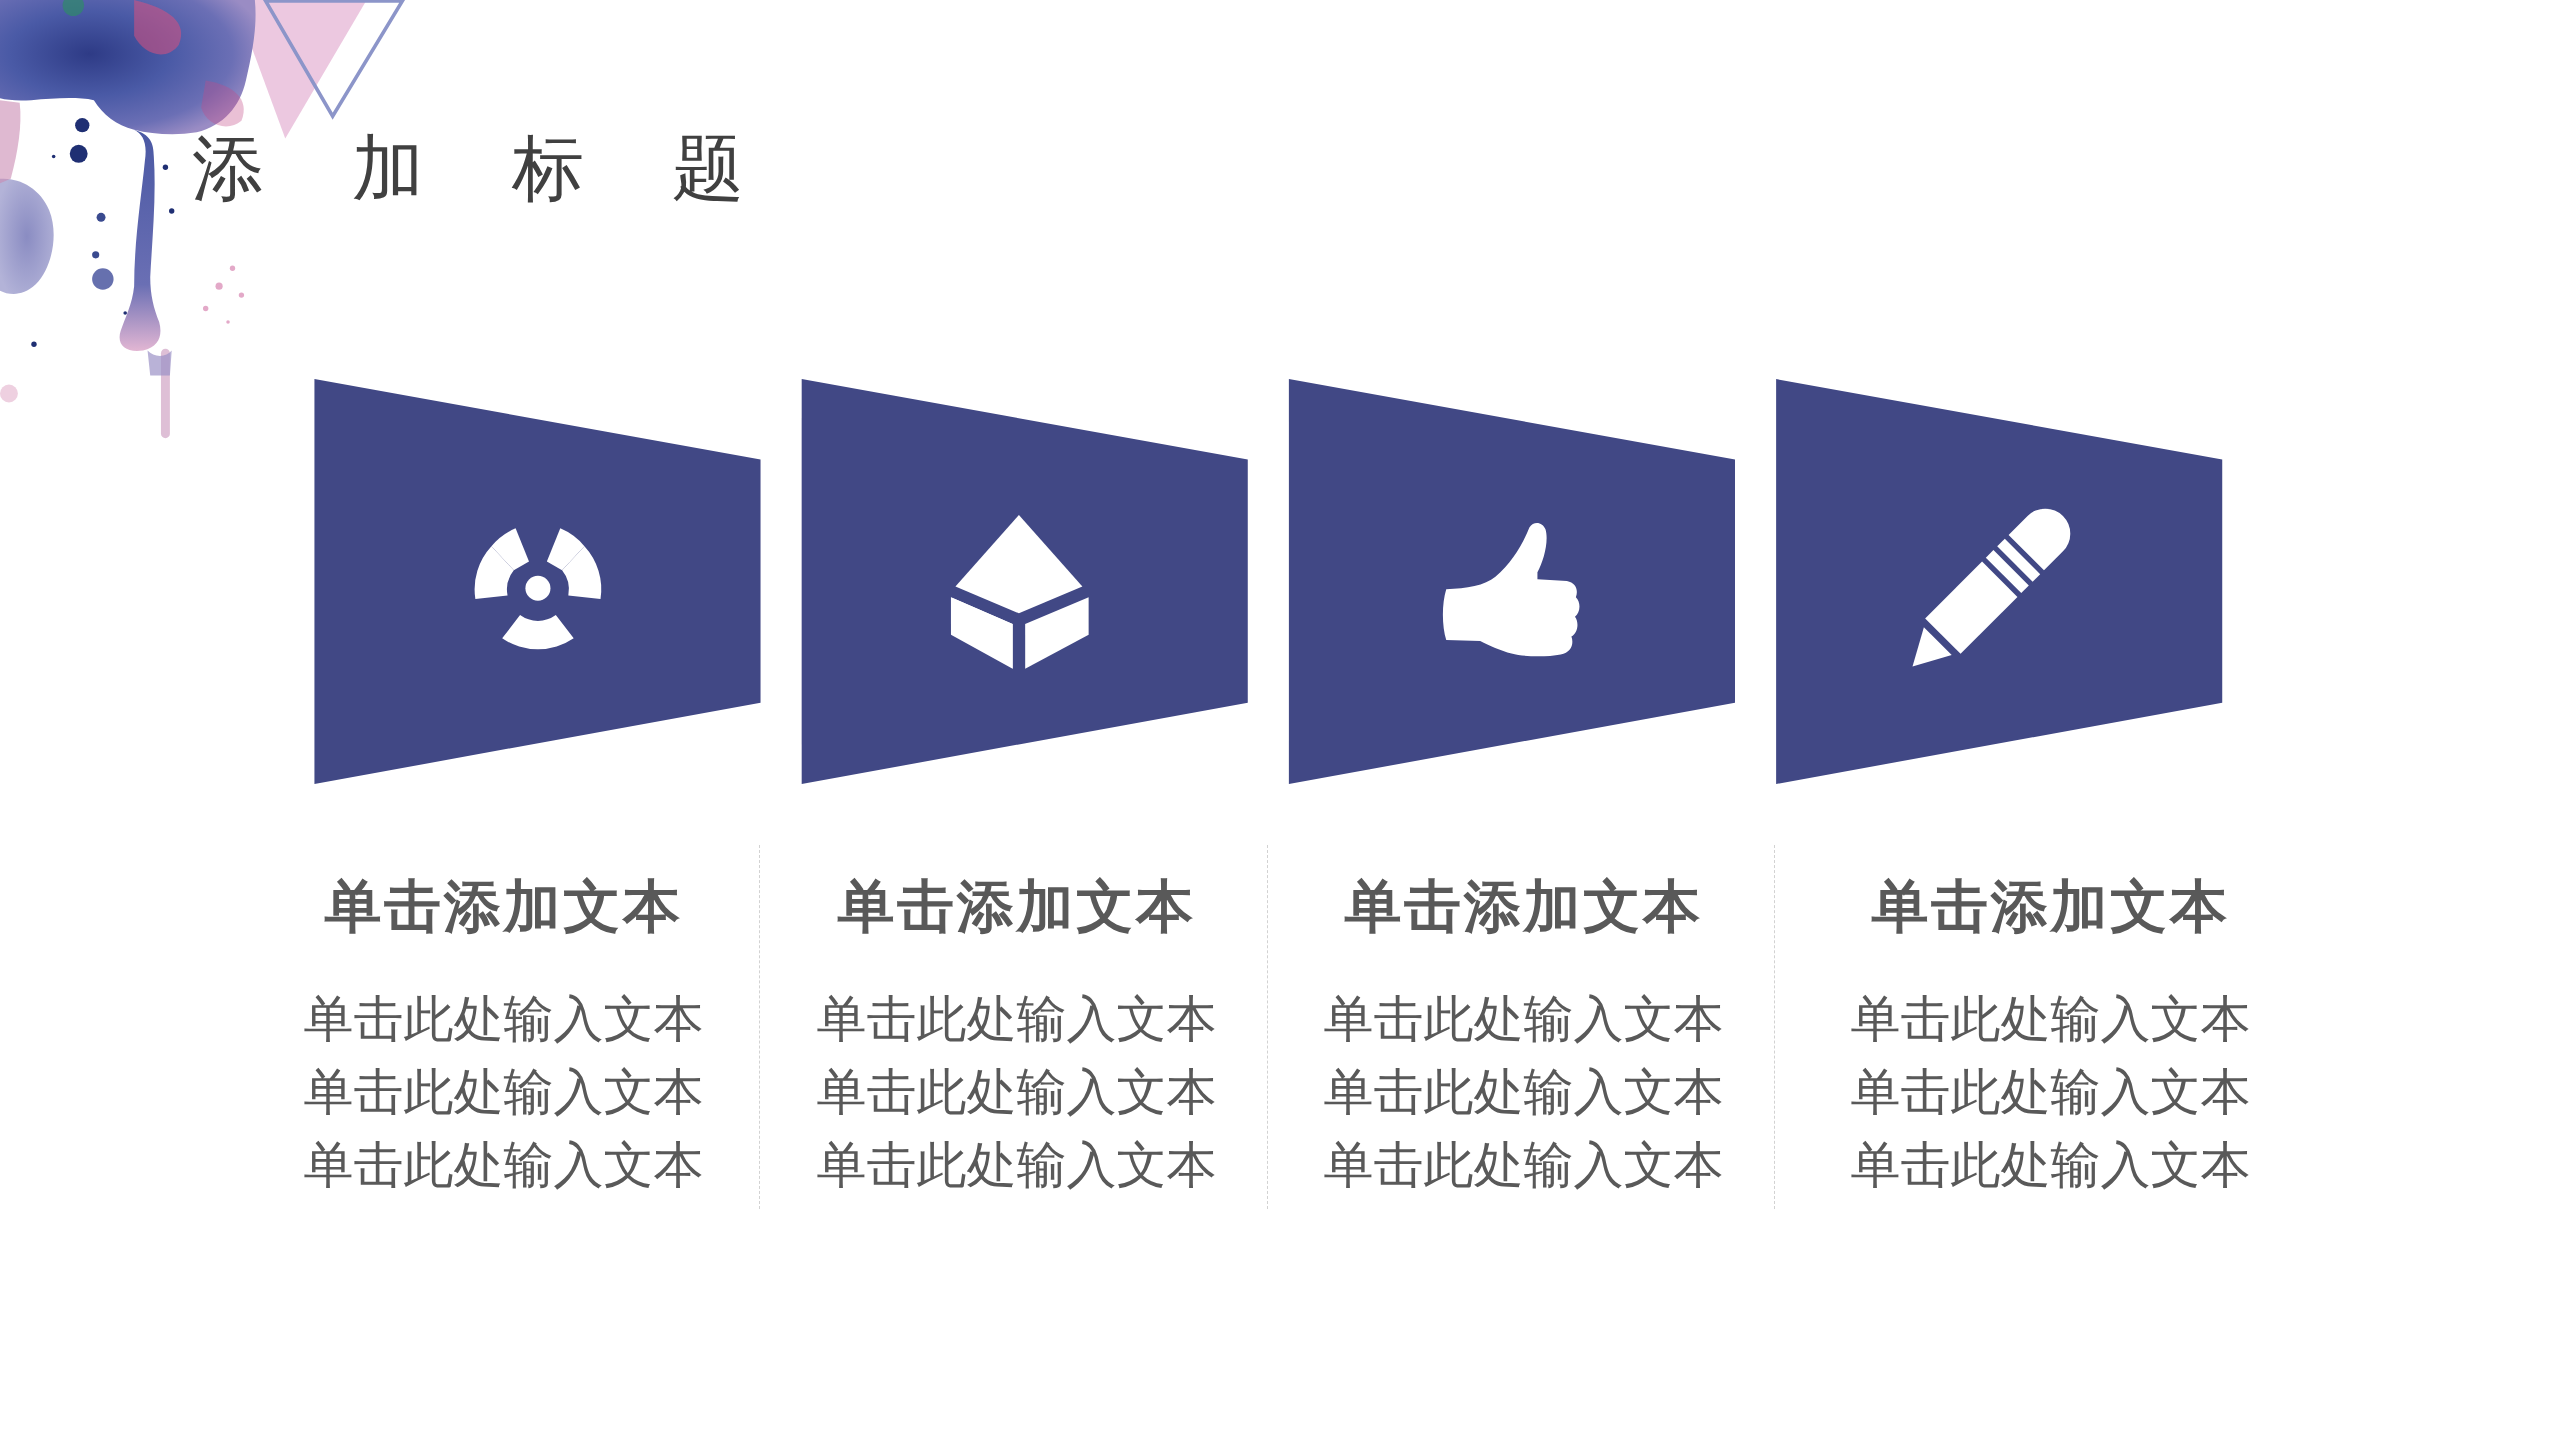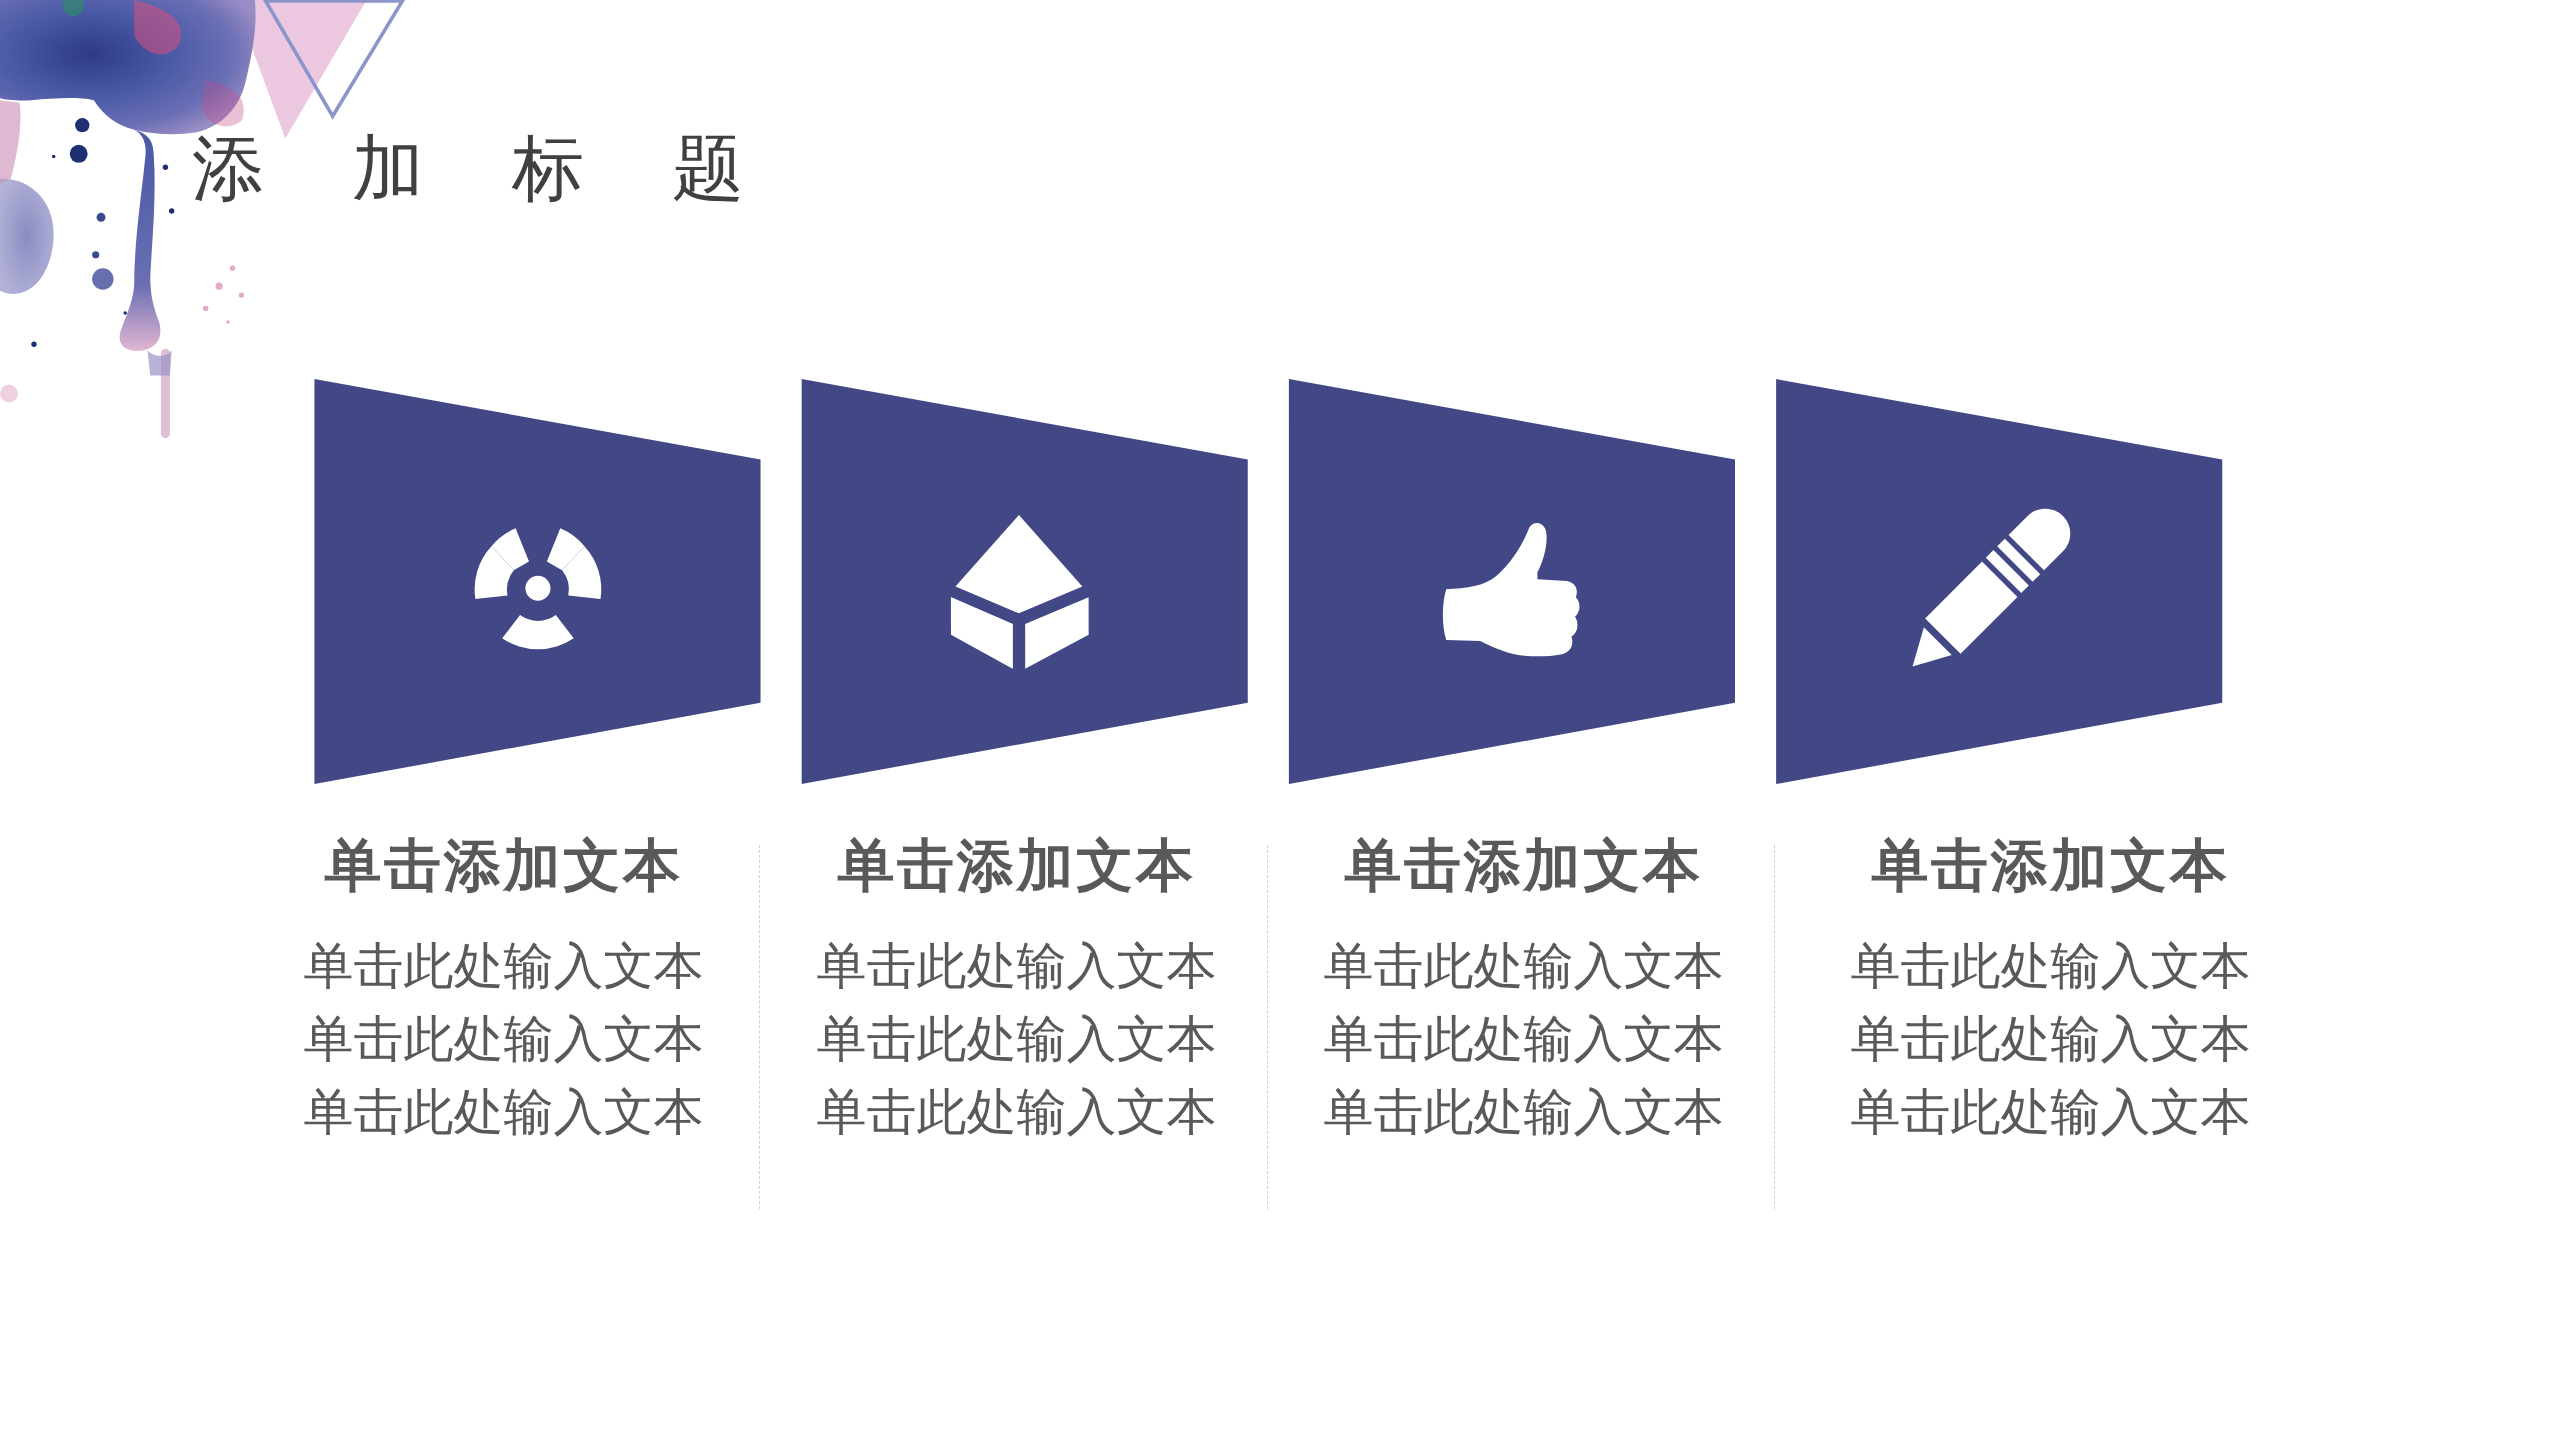--- a/index.html
+++ b/index.html
@@ -9,26 +9,26 @@
     font-family: "DejaVu Sans", "Liberation Sans", sans-serif;
   }
   #decor { position: absolute; left: 0; top: 0; width: 465px; height: 465px; }
   .page-title {
     position: absolute; left: 192px; top: 125px;
     font-size: 72px; line-height: 86px; color: #404040;
     letter-spacing: 88px; white-space: nowrap; text-align: right;
   }
   #panels { position: absolute; left: 0; top: 0; width: 2576px; height: 894px; }
   .col {
-    position: absolute; top: 822px; width: 501px; text-align: center; color: #595959;
+    position: absolute; top: 863px; width: 501px; text-align: center; color: #595959;
   }
   .col-heading {
     font-size: 57px; font-weight: bold; line-height: 86px; letter-spacing: 2.7px; white-space: nowrap;
   }
-  .col-body { margin-top: 22px; }
+  .col-body { margin-top: 34px; }
   .col-line {
     font-size: 50px; line-height: 73px; white-space: nowrap;
   }
   .divider {
     position: absolute; top: 845px; height: 364px; width: 0;
     border-left: 1.8px dashed #d2d2d2;
   }
 </style>
 </head>
 <body>

